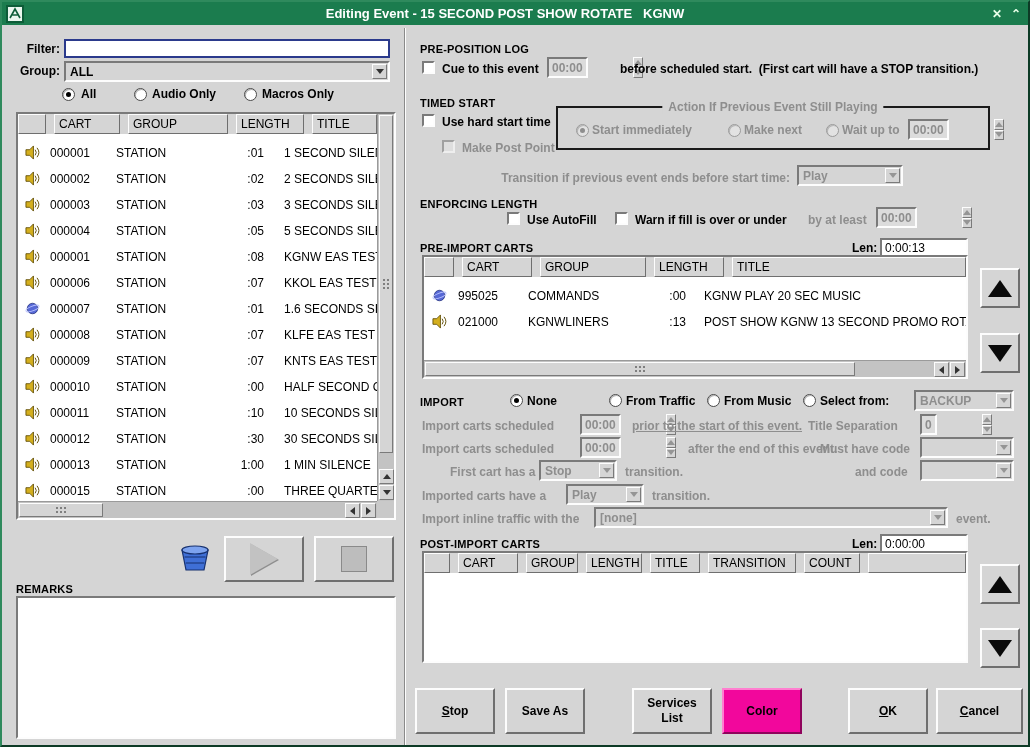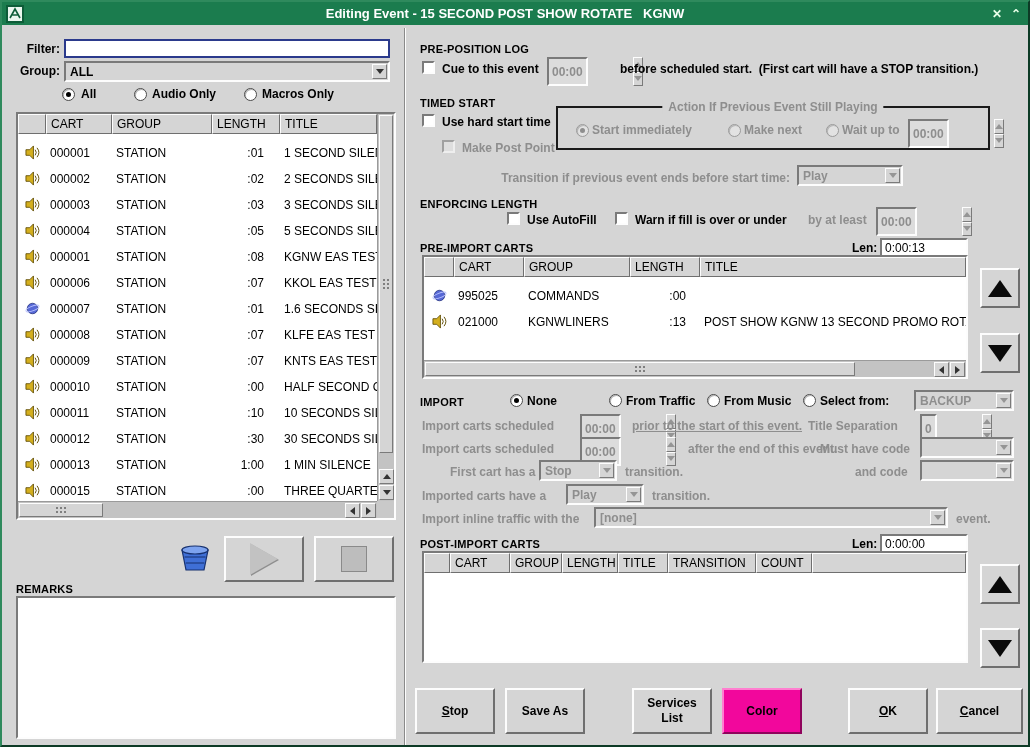--- a/index.html
+++ b/index.html
@@ -23,21 +23,21 @@
   .cb { position:absolute; width:13px; height:13px; background:#fff;
         border:2px solid; border-color:#7a7a7a #fdfdfd #fdfdfd #7a7a7a; }
   .cb.dis { background:#dedede; border-color:#a0a0a0 #eee #eee #a0a0a0; }
   .rb { position:absolute; width:13px; height:13px; border-radius:50%; background:#fff;
         border:1px solid #4a4a4a; box-shadow:inset 1px 1px 0 #b5b5b5; }
   .rb.sel::after { content:""; position:absolute; left:3px; top:3px; width:5px; height:5px; border-radius:50%; background:#000; }
   .rb.dis { border-color:#9a9a9a; background:#e2e2e2; }
   .rb.dis.sel::after { background:#8e8e8e; }
 
   
-  .spin { position:absolute; height:29px; display:flex;gap:45px; }
+  .spin { position:absolute; height:21px; display:flex;gap:45px; }
   .spin-val { flex:1; border:2px solid; border-color:#7a7a7a #fdfdfd #fdfdfd #7a7a7a; background:#efefef;
               font-weight:bold; padding:0 3px; display:flex; align-items:center; }
   .spin.dis .spin-val { color:#8e8e8e; background:#dcdcdc; }
   .spin-btns { width:15px; display:flex; flex-direction:column; }
   .sbtn { flex:1; border:1px solid; border-color:#fdfdfd #7a7a7a #7a7a7a #fdfdfd; background:#d5d5d5;
           display:flex; align-items:center; justify-content:center; }
   .tri { width:0; height:0; display:block; }
   .tri-up   { border-left:4px solid transparent; border-right:4px solid transparent; border-bottom:5px solid #333; }
   .tri-down { border-left:4px solid transparent; border-right:4px solid transparent; border-top:5px solid #333; }
   .tri-left { border-top:4px solid transparent; border-bottom:4px solid transparent; border-right:5px solid #333; }
@@ -53,21 +53,21 @@
   .combo-arrow { width:15px; margin:1px; border:1px solid; border-color:#fdfdfd #7a7a7a #7a7a7a #fdfdfd;
                  background:#d5d5d5; display:flex; align-items:center; justify-content:center; }
 
   
   .tfield { position:absolute; background:#fff; border:2px solid; border-color:#7a7a7a #fdfdfd #fdfdfd #7a7a7a;
             font-size:12px; padding:0 3px; display:flex; align-items:center; }
   input.raw { position:absolute; background:#fff; border:2px solid #2b3a8c; font:12px "Liberation Sans",sans-serif; padding:0 3px; outline:none; }
 
   
   .tbl { position:absolute; border:2px solid; border-color:#7a7a7a #fdfdfd #fdfdfd #7a7a7a; background:#fff; }
-  .tbl-head { position:absolute; left:0; top:0; height:20px; display:flex; background:#d5d5d5; }
+  .tbl-head { position:absolute; left:0; top:0; height:20px; display:flex; background:#d5d5d5;gap:8px; }
   .th { background:#d5d5d5; border:1px solid; border-color:#fdfdfd #6f6f6f #6f6f6f #fdfdfd;
         font-size:12px; padding:2px 4px; display:flex; align-items:center; white-space:nowrap; overflow:hidden; }
   .tbody { position:absolute; background:#fff; overflow:hidden; }
   .trow { display:flex; height:26px; align-items:flex-end; font-size:12px; white-space:nowrap; }
   .tc { padding-left:4px; overflow:hidden; }
   
   .lt-icon{width:28px; display:flex; justify-content:center; padding-left:0;}
   .lt-cart{width:66px;} .lt-group{width:100px;} .lt-length{width:68px; text-align:right; padding-right:16px; display:block;}
   .lt-title{flex:1;}
   
@@ -479,20 +479,21 @@
         <div class="trow">
           <div class="tc pt-icon">
             <svg width="15" height="15" viewBox="0 0 16 16">
               <circle cx="8" cy="8" r="5.6" fill="#5668d6" stroke="#1f2c77" stroke-width="0.8"></circle>
               <ellipse cx="8" cy="8" rx="7.4" ry="2.4" fill="none" stroke="#b9c2ff" stroke-width="1" transform="rotate(-22 8 8)"></ellipse>
             </svg>
           </div>
           <div class="tc pt-cart">995025</div>
           <div class="tc pt-group">COMMANDS</div>
           <div class="tc pt-length">:00</div>
+          <div class="tc pt-title">KGNW PLAY 20 SEC MUSIC</div>
         </div>
         <div class="trow">
           <div class="tc pt-icon">
             <svg width="15" height="15" viewBox="0 0 16 16">
               <polygon points="1,5 5,5 9,1 9,15 5,11 1,11" fill="#d4af1e" stroke="#5d4a00" stroke-width="0.9"></polygon>
               <path d="M10.8 5 q2.4 3 0 6" fill="none" stroke="#5d4a00" stroke-width="1"></path>
               <path d="M12.8 3 q4 5 0 10" fill="none" stroke="#5d4a00" stroke-width="1"></path>
             </svg>
           </div>
           <div class="tc pt-cart">021000</div>

